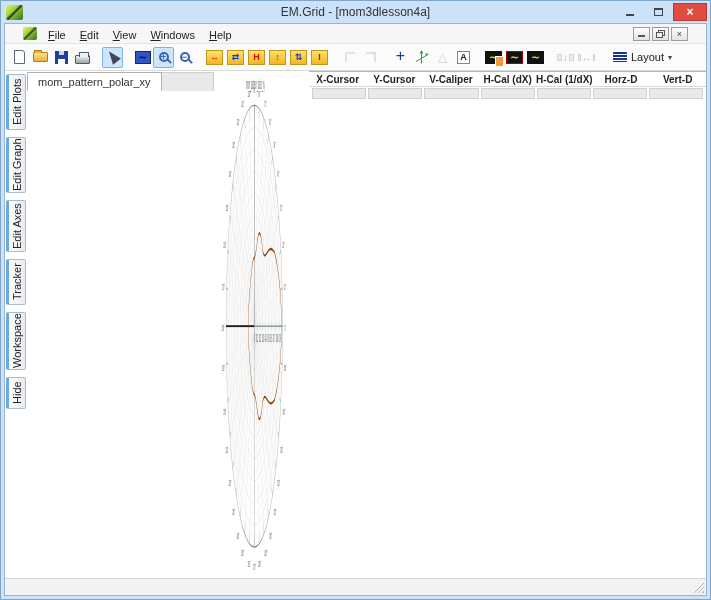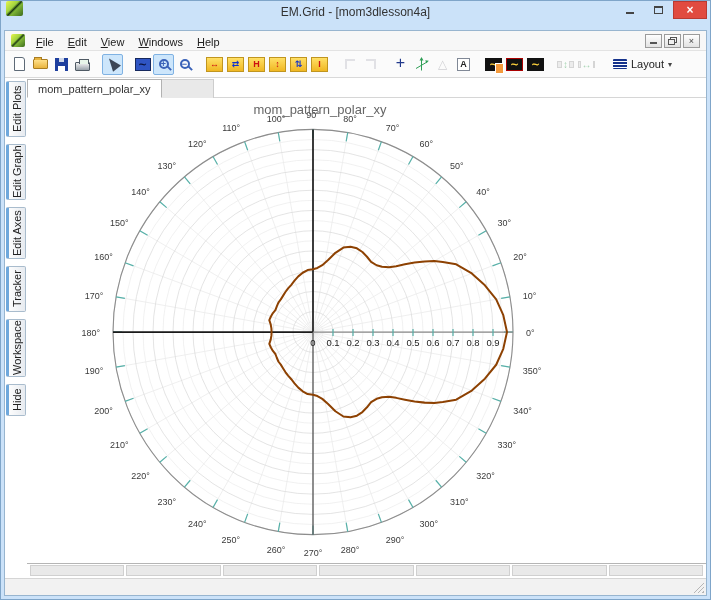--- a/index.html
+++ b/index.html
@@ -1,32 +1,32 @@
 <!DOCTYPE html>
 <html><head>
 <meta charset="utf-8">
 <style>
   html,body{margin:0;padding:0;background:#9db8cf;font-family:"Liberation Sans","DejaVu Sans",sans-serif;}
   *{box-sizing:border-box;}
   .window{width:711px;height:600px;border:1px solid #7fa5c9;background:#cbe2f9;padding:0 3px 3px;display:flex;flex-direction:column;position:relative;margin:0 auto;}
   
-  .titlebar{height:29px;position:relative;display:flex;align-items:flex-start;}
+  .titlebar{height:22px;position:relative;display:flex;align-items:center;}
   .applogo{width:17px;height:15px;margin:0 5px 0 2px;border-radius:2px;
     background:linear-gradient(135deg,#e8f54e 0%,#9ed23e 40%,#1d3a12 50%,#7fb636 58%,#3c6a1e 100%);flex:0 0 auto;}
   .titletext{position:absolute;left:0;right:0;top:4px;text-align:center;font-size:12px;color:#333;}
   .winbtns{margin-left:auto;display:flex;z-index:2;}
   .wbtn{width:29px;height:18px;display:flex;align-items:center;justify-content:center;}
   .glyph-min{width:8px;border-top:2px solid #444;display:inline-block;margin-top:6px;}
   .glyph-max{width:9px;height:8px;border:1px solid #444;border-top-width:2px;display:inline-block;}
   .wbtn.close{width:34px;background:#e14b40;border:1px solid #b93a32;}
   .wbtn.close i{color:#fff;font-style:normal;font-size:12px;font-weight:bold;line-height:1;}
   
   .app{flex:1;background:#fff;border:1px solid #98b5cf;display:flex;flex-direction:column;min-height:0;}
   
-  .menubar{height:20px;background:#f7f7f7;border-bottom:1px solid #e3e3e3;display:flex;align-items:center;padding:0 4px;}
+  .menubar{height:20px;background:#f7f7f7;border-bottom:1px solid #e3e3e3;display:flex;align-items:center;padding:0 16px;}
   .applogo.small{width:14px;height:13px;margin:0 4px 0 2px;}
   .mi{font-size:11px;color:#222;padding:2px 7px;cursor:default;}
   .mi u{text-decoration:underline;}
   .mdis{margin-left:auto;display:flex;align-items:center;padding-right:2px;}
   .mdib{width:17px;height:14px;border:1px solid #9b9b9b;background:linear-gradient(#fefefe,#e2e2e2);display:flex;align-items:center;justify-content:center;margin-left:2px;font-size:9px;color:#444;}
   .mdash{width:7px;border-top:2px solid #555;display:inline-block;margin-top:5px;}
   .rst{position:relative;width:9px;height:8px;display:inline-block;}
   .rst::before{content:"";position:absolute;right:0;top:0;width:5px;height:4px;border:1px solid #555;}
   .rst::after{content:"";position:absolute;left:0;bottom:0;width:5px;height:4px;border:1px solid #555;background:#f0f0f0;}
   
@@ -65,21 +65,21 @@
   .tbtn.wide{width:auto;padding:0 6px;justify-content:center;}
   .lyic{width:14px;height:10px;background:repeating-linear-gradient(#16338c 0 2px,#ffffff 2px 3px);margin-right:4px;border-radius:1px;}
   .lytxt{font-size:11px;color:#222;}
   .caret{font-size:8px;color:#444;margin-left:4px;}
   
   .main{flex:1;display:flex;min-height:0;}
   .sidebar{width:22px;padding-top:3px;display:flex;flex-direction:column;align-items:center;background:#fff;}
   .side-tab{writing-mode:vertical-rl;transform:rotate(180deg);width:20px;display:flex;align-items:center;justify-content:center;
     font-size:11px;color:#222;background:linear-gradient(to left,#fdfdfd,#e7ebf0);
     border:1px solid #a9bccd;border-right:3px solid #6fa8dc;border-radius:2px;margin-bottom:7px;cursor:default;}
-  .content{flex:1;display:flex;flex-direction:column;min-width:0;}
+  .content{flex:1;display:flex;min-width:0;}
   .tabstrip{height:20px;display:flex;align-items:flex-end;background:#fff;border-bottom:1px solid #d6d6d6;}
   .doctab{height:19px;background:#fff;border:1px solid #b2b2b2;border-bottom:1px solid #fff;margin-bottom:-1px;padding:0 10px;font-size:11px;color:#333;display:flex;align-items:center;z-index:1;}
   .ghosttab{height:19px;width:52px;background:#e9e9e9;border-top:1px solid #d0d0d0;border-right:1px solid #cdcdcd;margin-bottom:-1px;}
   .plotarea{flex:1;position:relative;background:#fff;min-height:0;}
   .plotarea svg{position:absolute;inset:0;width:100%;height:100%;}
   
   .legend{position:absolute;top:45px;right:23px;background:#fff;border:1px solid #555;box-shadow:2px 2px 0 rgba(130,130,130,.5);padding:2px 6px 3px 4px;}
   .lrow{display:flex;align-items:center;gap:4px;height:13px;}
   .cb{width:10px;height:10px;border:1px solid #444;background:#fff;font-size:9px;line-height:9px;color:#111;display:inline-flex;align-items:center;justify-content:center;}
   .cb::before{content:"✓";}
@@ -425,20 +425,29 @@
                 <text x="449.1674663843423" y="375.91376086323294" text-anchor="start" font-size="9" fill="#3a3a3a" font-family="Liberation Sans, DejaVu Sans, sans-serif">320°</text>
                 <text x="470.4634110060854" y="345.5000000000001" text-anchor="start" font-size="9" fill="#3a3a3a" font-family="Liberation Sans, DejaVu Sans, sans-serif">330°</text>
                 <text x="486.1545282273985" y="311.8502905283674" text-anchor="start" font-size="9" fill="#3a3a3a" font-family="Liberation Sans, DejaVu Sans, sans-serif">340°</text>
                 <text x="495.7640513916003" y="271.9870618430564" text-anchor="start" font-size="9" fill="#3a3a3a" font-family="Liberation Sans, DejaVu Sans, sans-serif">350°</text>
               </g>
               <path d="M480.0 231.0L476.3 214.4L469.2 198.7L457.9 184.9L444.8 173.2L429.2 164.2L415.8 162.0L407.2 161.0L397.6 161.3L387.6 162.4L377.9 164.2L369.2 166.0L362.1 167.1L355.0 166.6L349.6 165.1L344.1 161.7L340.0 156.7L335.4 152.0L329.9 148.4L323.5 146.8L316.4 147.6L308.4 152.8L301.1 160.0L295.3 165.0L290.4 167.8L286.0 169.0L280.6 169.8L275.7 172.5L271.3 176.1L267.5 180.3L264.3 184.4L261.1 187.9L258.4 191.5L256.0 195.3L253.8 198.8L251.4 201.9L249.8 205.6L248.4 209.3L245.9 212.3L243.9 215.7L242.3 219.3L243.7 223.5L244.4 227.4L244.6 231.0L244.4 234.6L243.7 238.5L242.3 242.7L243.9 246.3L245.9 249.7L248.4 252.7L249.8 256.4L251.4 260.1L253.8 263.2L256.0 266.7L258.4 270.5L261.1 274.1L264.3 277.6L267.5 281.7L271.3 285.9L275.7 289.5L280.6 292.2L286.0 293.0L290.4 294.2L295.3 297.0L301.1 302.0L308.4 309.2L316.4 314.4L323.5 315.2L329.9 313.6L335.4 310.0L340.0 305.3L344.1 300.3L349.6 296.9L355.0 295.4L362.1 294.9L369.2 296.0L377.9 297.8L387.6 299.6L397.6 300.7L407.2 301.0L415.8 300.0L429.2 297.8L444.8 288.8L457.9 277.1L469.2 263.3L476.3 247.6Z" fill="none" stroke="#8d4102" stroke-width="2" stroke-linejoin="round"></path>
               <text x="293" y="16" text-anchor="middle" font-size="13" fill="#666" font-family="Liberation Sans, DejaVu Sans, sans-serif">mom_pattern_polar_xy</text>
             </svg>
         </div>
         <div class="readout">
+          <div class="ro-head" id="ro-head">
+              <span>X-Cursor</span>
+              <span>Y-Cursor</span>
+              <span>V-Caliper</span>
+              <span>H-Cal (dX)</span>
+              <span>H-Cal (1/dX)</span>
+              <span>Horz-D</span>
+              <span>Vert-D</span>
+            </div>
           <div class="ro-cells" id="ro-cells">
               <span></span>
               <span></span>
               <span></span>
               <span></span>
               <span></span>
               <span></span>
               <span></span>
             </div>
         </div>

